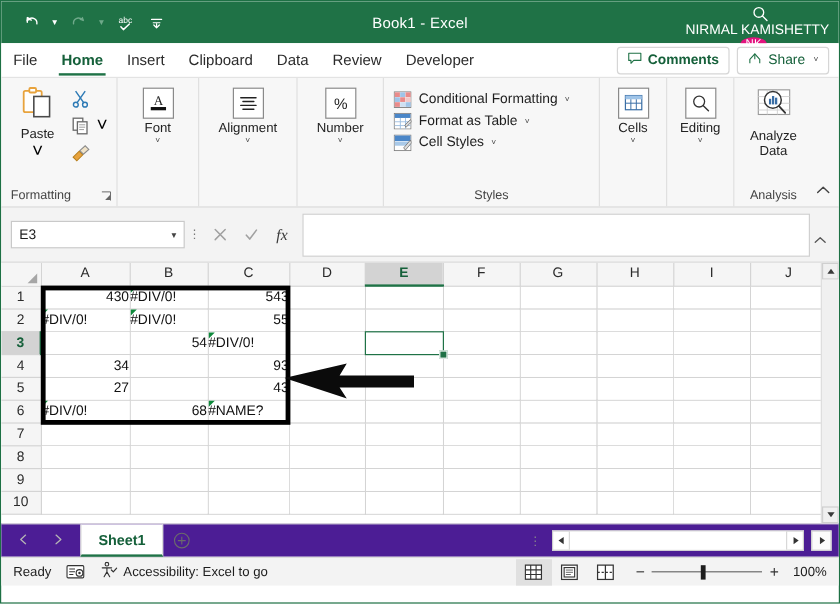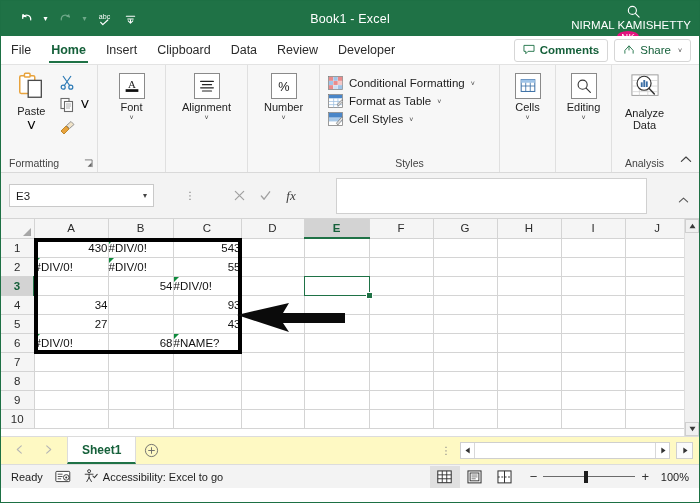--- a/index.html
+++ b/index.html
@@ -121,21 +121,21 @@
 
   
   .styles-col{display:flex;flex-direction:column;padding:7px 8px 0 8px;gap:4px;}
   .style-row{display:flex;align-items:center;gap:6px;font-size:11.5px;color:#1d1d1d;white-space:nowrap;}
   .sq{width:15px;height:14px;flex:0 0 auto;}
   .cvs{font-size:7px;color:#444;}
 
   
   .fbar{
     height:46px;background:#f3f3f3;display:flex;align-items:center;
-    padding:0 8px;box-sizing:border-box;border-bottom:1px solid #d4d4d4;gap:28px;
+    padding:0 8px;box-sizing:border-box;border-bottom:1px solid #d4d4d4;
   }
   .namebox{
     width:145px;height:23px;background:#fff;border:1px solid #c9c9c9;
     display:flex;align-items:center;padding:0 6px;box-sizing:border-box;
     font-size:11.5px;color:#1d1d1d;
   }
   .namebox .nb-caret{margin-left:auto;font-size:8px;color:#444;}
   .vdots{width:16px;text-align:center;color:#777;font-size:10px;letter-spacing:0;line-height:10px;}
   .fxgroup{display:flex;align-items:center;height:23px;}
   .fxbtn{
@@ -204,21 +204,21 @@
     border-left:1px solid #dedede;display:flex;flex-direction:column;
   }
   .sc-btn{
     height:14px;display:flex;align-items:center;justify-content:center;
     font-size:7px;color:#444;background:#f0f0f0;border:1px solid #cfcfcf;box-sizing:border-box;
   }
   .sc-track{flex:1;background:#f0f0f0;}
 
   
   .tabbar{
-    height:28px;background:#fef9c3;display:flex;align-items:center;
+    height:28px;background:#4c1d95;display:flex;align-items:center;
     border-top:1px solid #dcdcdc;box-sizing:border-box;
   }
   .navbtns{display:flex;align-items:center;padding-left:14px;gap:20px;}
   .navbtn{font-size:10px;color:#b5b5b5;}
   .sheettab{
     margin-left:14px;height:27px;display:flex;align-items:center;padding:0 14px;
     font-size:12px;font-weight:bold;color:#15603a;background:#fff;
     border-left:1px solid #dcdcdc;border-right:1px solid #dcdcdc;
     border-bottom:2px solid #1f7246;box-sizing:border-box;
   }

